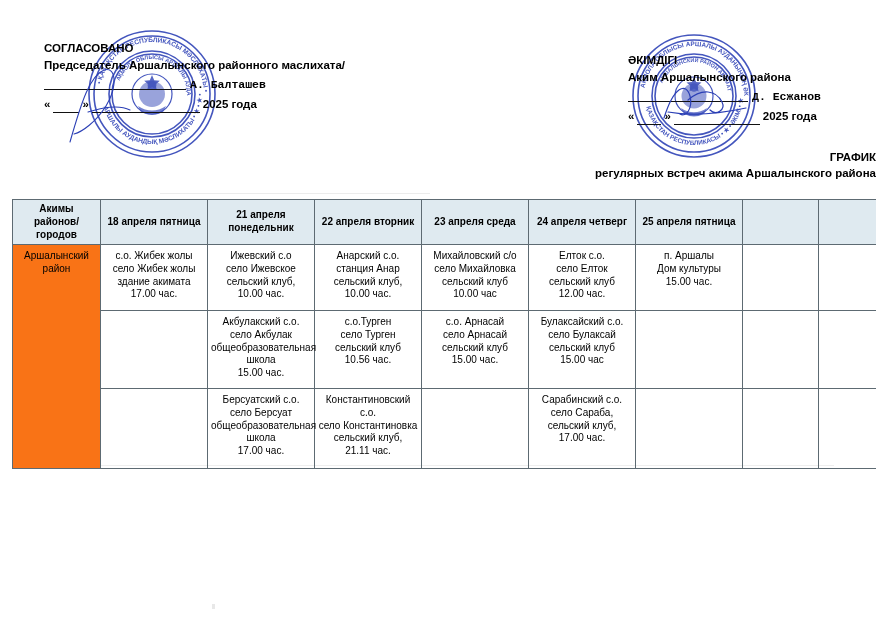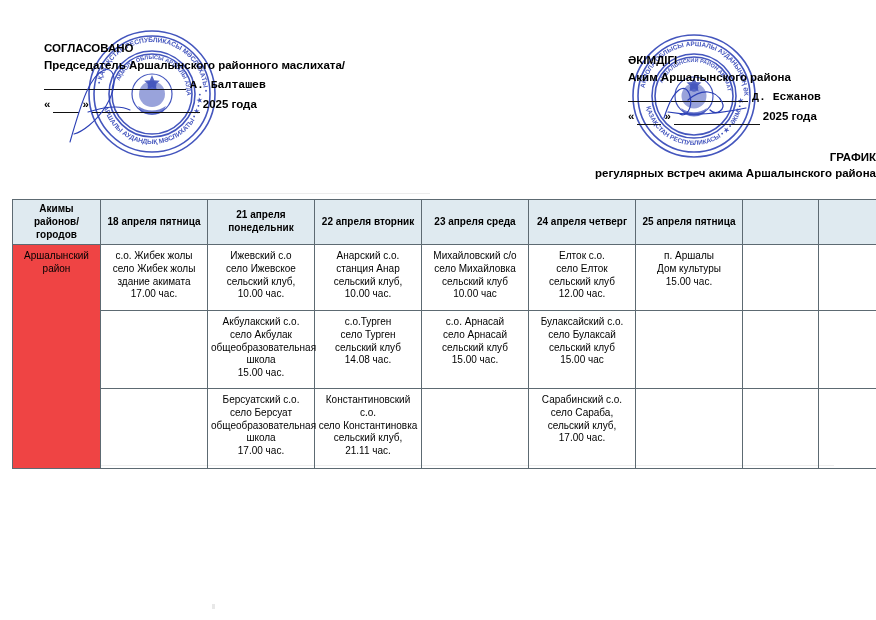--- a/index.html
+++ b/index.html
@@ -120,21 +120,21 @@
     vertical-align: middle;
     height: 34px;
     line-height: 12.8px;
     padding: 3px;
   }
   .col-region { width: 88px; }
   .col-day    { width: 107px; }
   .col-blank  { width: 76px; }
 
   td.region-cell {
-    background: #ef4444;
+    background: #f97316;
     font-weight: bold;
     vertical-align: middle;
     text-align: center;
     font-size: 10px;
     line-height: 13px;
   }
   tr.data-row-1 td { height: 56px; }
   tr.data-row-2 td { height: 68px; }
   tr.data-row-3 td { height: 70px; }
 
@@ -330,21 +330,21 @@
     </tr>
     <tr class="data-row-2">
       <td class="cell-text"></td>
       <td class="cell-text">Акбулакский с.о.
 село Акбулак
 общеобразовательная школа
 15.00 час.</td>
       <td class="cell-text">с.о.Турген
 село Турген
 сельский клуб
-14.08 час.</td>
+10.56 час.</td>
       <td class="cell-text">с.о. Арнасай
 село Арнасай
 сельский клуб
 15.00 час.</td>
       <td class="cell-text">Булаксайский с.о.
 село Булаксай
 сельский клуб
 15.00 час</td>
       <td class="cell-text"></td>
       <td class="cell-text"></td>

